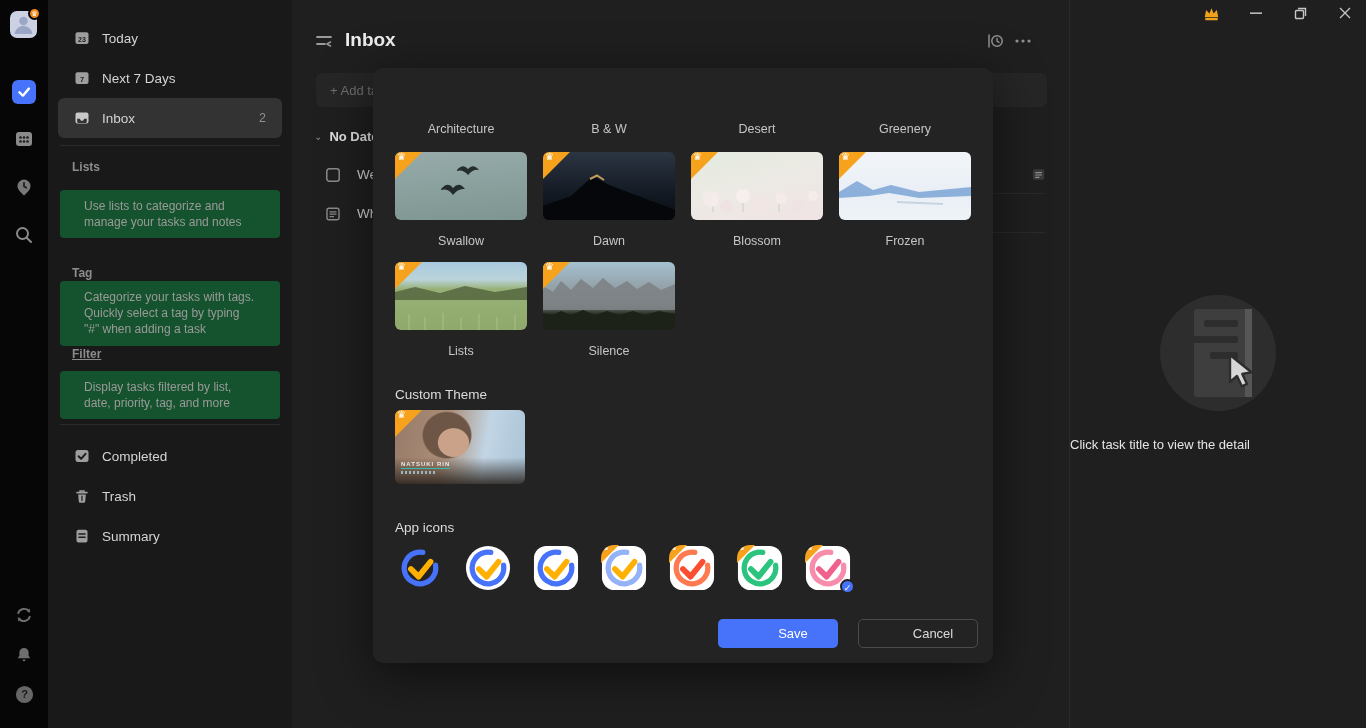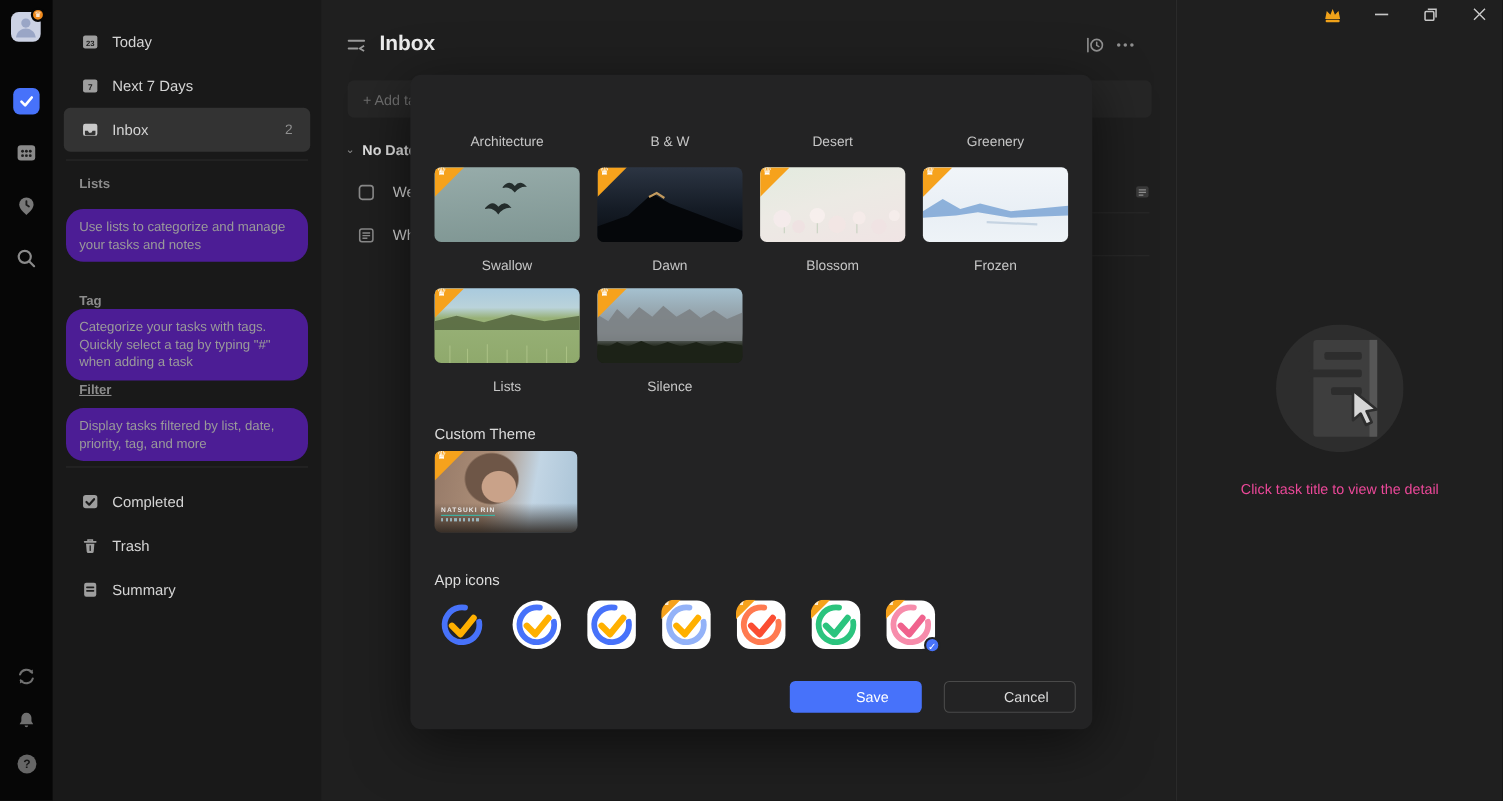--- a/index.html
+++ b/index.html
@@ -16,21 +16,21 @@
 
   
   .sidebar { position:absolute; left:48px; top:0; width:244px; height:728px; background:#191919; z-index:2; }
   .side-item { position:absolute; left:10px; right:10px; height:40px; border-radius:6px; display:flex; align-items:center; padding:0 16px; cursor:pointer; }
   .side-item.selected { background:#333333; }
   .side-item .ic { width:16px; height:16px; margin-right:12px; flex:none; }
   .side-item .lbl { font-size:13.5px; color:#d4d4d4; flex:1; white-space:nowrap; }
   .side-item .badge { font-size:12.5px; color:#8f8f8f; }
   .side-divider { position:absolute; left:12px; right:12px; height:1px; background:#2a2a2a; }
   .side-sec-title { position:absolute; left:24px; font-size:12px; font-weight:bold; color:#8c8c8c; }
-  .side-hint { position:absolute; left:12px; right:12px; background:#4c1d95; border-radius:16px; padding:8px 12px; font-size:12px; line-height:1.35; color:#9a9a9a; }
+  .side-hint { position:absolute; left:12px; right:12px; background:#14532d; border-radius:4px; padding:8px 24px; font-size:12px; line-height:1.35; color:#9a9a9a; }
 
   
   .main { position:absolute; left:292px; top:0; width:777px; height:728px; background:#1f1f1f; }
   .main-header { position:absolute; left:0; top:26px; width:100%; height:32px; }
   .collapse-btn { position:absolute; left:22px; top:5px; width:20px; height:20px; cursor:pointer; }
   .main-title { position:absolute; left:53px; top:3px; font-size:19px; font-weight:bold; color:#ececec; }
   .hdr-ic { position:absolute; top:5px; width:20px; height:20px; cursor:pointer; }
   .hdr-clock { right:64px; }
   .hdr-more { right:36px; }
   .add-bar { position:absolute; left:24px; top:73px; width:731px; height:34px; background:#262626; border-radius:6px; display:flex; align-items:center; padding:0 14px; font-size:13px; color:#6f6f6f; cursor:text; }
@@ -39,21 +39,21 @@
   .group-hdr .g-lbl { font-size:13px; font-weight:bold; color:#e0e0e0; }
   .task-row { position:absolute; left:24px; right:12px; height:39px; display:flex; align-items:center; cursor:pointer; }
   .task-row .lead { width:16px; height:16px; margin:0 16px 0 9px; flex:none; }
   .task-row .t-title { font-size:13.5px; color:#d6d6d6; flex:1; }
   .task-row .trail { width:15px; height:15px; flex:none; margin-right:11px; }
   .row-line { position:absolute; left:80px; right:12px; bottom:0; height:1px; background:#2a2a2a; }
 
   
   .detail { position:absolute; left:1069px; top:0; width:297px; height:728px; background:#1f1f1f; border-left:1px solid #2a2a2a; }
   .empty-illus { position:absolute; left:90px; top:295px; width:116px; height:116px; }
-  .empty-msg { position:absolute; left:0; width:100%; top:437px; text-align:center; font-size:13px; color:#ec4899; }
+  .empty-msg { position:absolute; left:0; width:100%; top:437px; font-size:13px; color:#e5e5e5; }
 
   
   .tbar-ic { position:absolute; top:2px; width:30px; height:22px; display:flex; align-items:center; justify-content:center; cursor:pointer; z-index:5; }
   .tb-crown { left:1196px; }
   .tb-min { left:1241px; }
   .tb-restore { left:1286px; }
   .tb-close { left:1330px; }
 
   
   .modal { position:absolute; left:373px; top:68px; width:620px; height:595px; background:#232324; border-radius:10px; box-shadow:0 12px 50px rgba(0,0,0,.55); z-index:10; }

